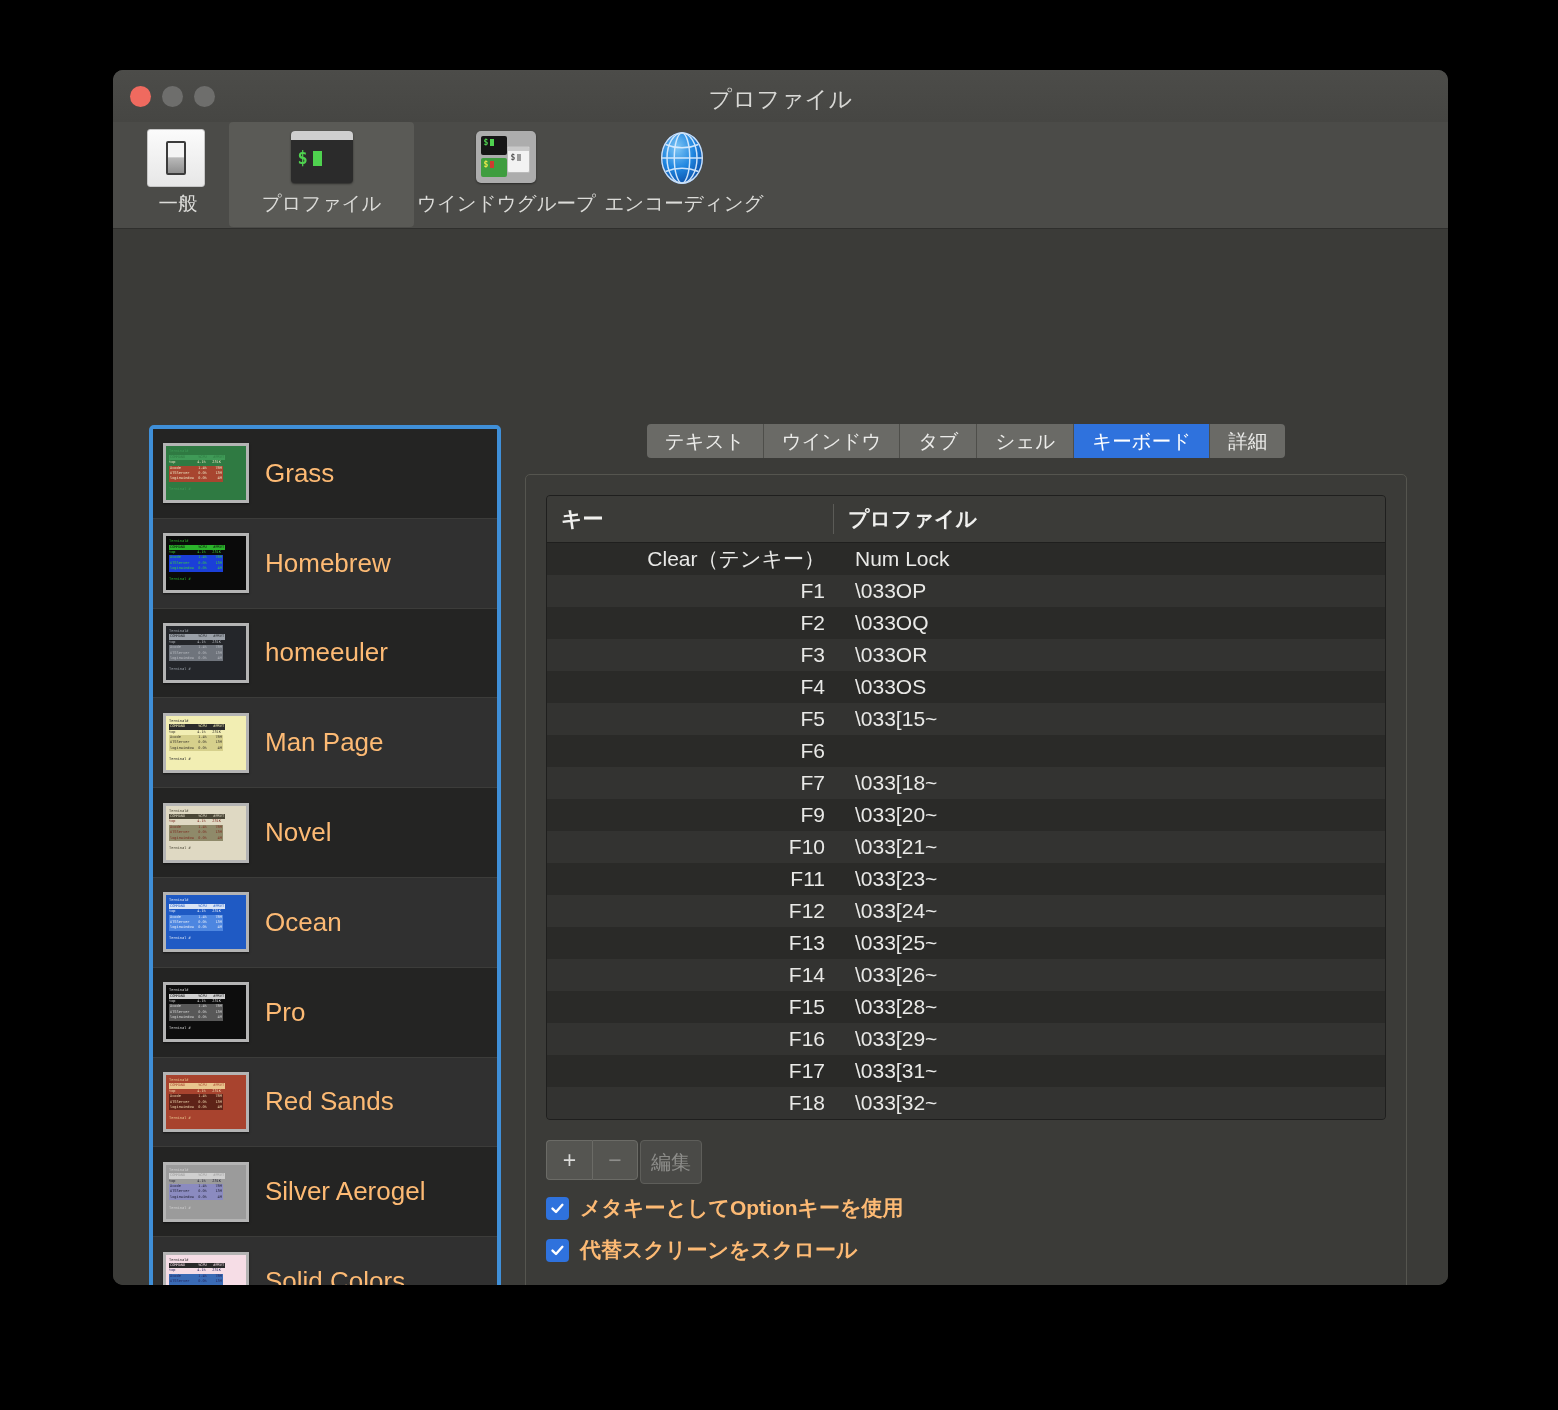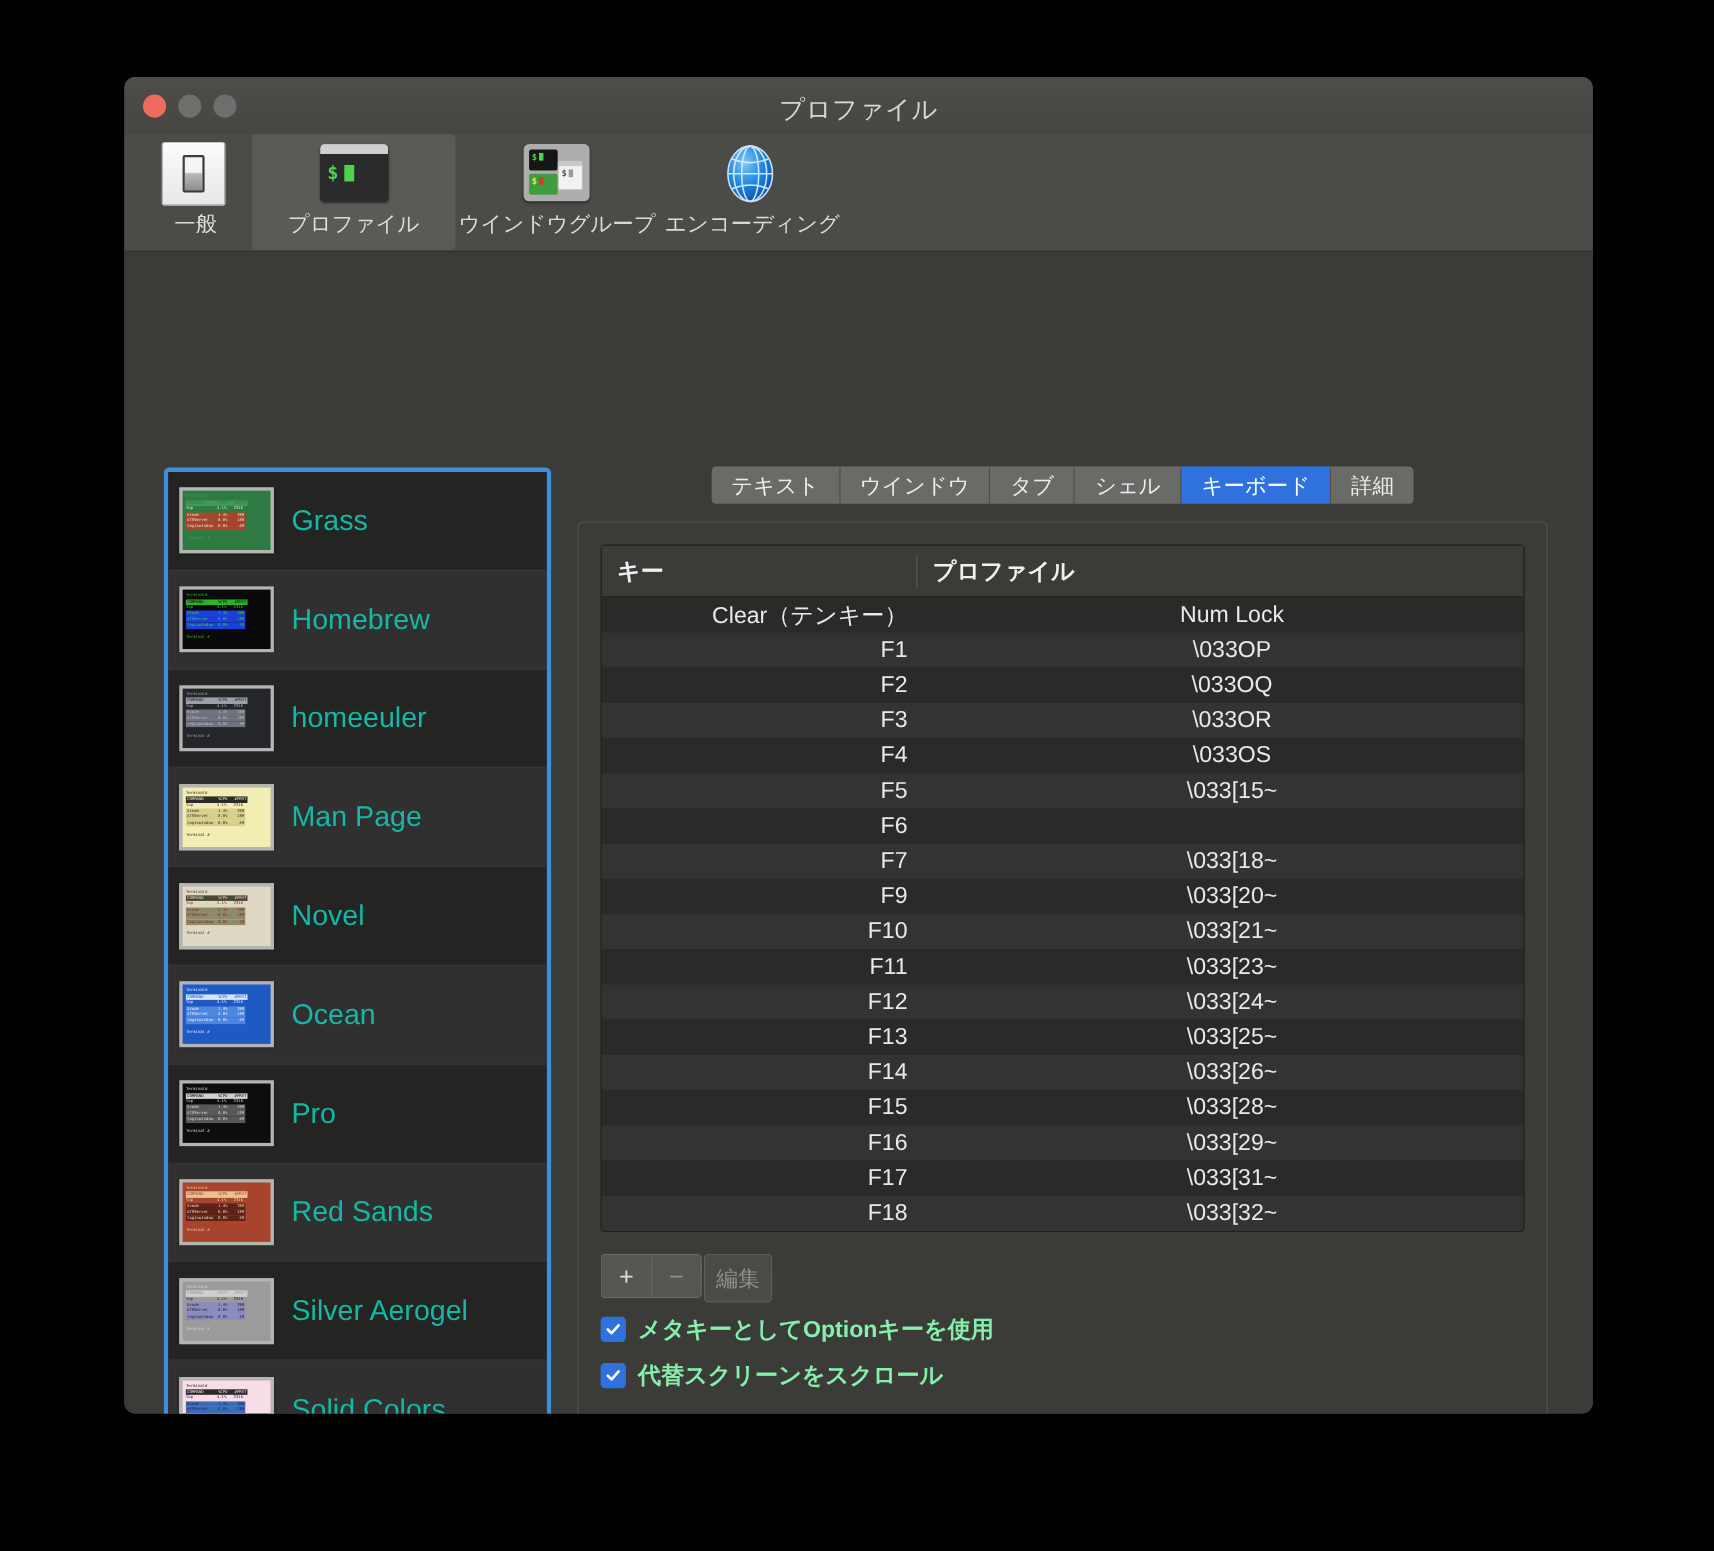--- a/index.html
+++ b/index.html
@@ -159,21 +159,21 @@
     position:absolute; inset:0;
     font: 3.6px/5.4px "DejaVu Sans Mono", monospace;
     padding: 3px 2px 0 3px;
     white-space: pre;
     letter-spacing: 0px;
   }
   .thumb .hl { display:inline-block; padding:0 1px; }
   .pname {
     margin-left: 16px;
     font-size: 26px;
-    color: #14b8a6;
+    color: #fdba74;
     white-space: nowrap;
   }
 
   
   .rightcol {
     position: absolute; left: 412px; top: 195px;
     width: 882px; height: 945px;
   }
   .segbar {
     display: flex;
@@ -223,21 +223,21 @@
     font-size: 21px; color: #f0f0ee; font-weight: bold;
     padding-left: 14px;
     box-sizing: border-box;
   }
   .th.key { width: 286px; }
   .th.action { flex: 1; border-left: 1px solid #5b5b57; height: 30px; display:flex; align-items:center; }
   .tbody { }
   .tr { display: flex; height: 32px; align-items: center; }
   .tr:nth-child(odd)  { background: #2a2a28; }
   .tr:nth-child(even) { background: #333331; }
-  .td { font-size: 21px; color: #e9e9e7; box-sizing: border-box; text-align: center; }
+  .td { font-size: 21px; color: #e9e9e7; box-sizing: border-box; }
   .td.key { width: 286px; text-align: right; padding-right: 8px; }
   .td.action { flex: 1; padding-left: 22px; }
 
   
   .editrow { display: flex; margin-top: 20px; height: 40px; align-items: flex-start; }
   .ebtn {
     background: #555551; border: 1px solid #6b6b66;
     display: flex; align-items: center; justify-content: center;
     color: #dcdcda; font-size: 23px; cursor: default; box-sizing: border-box;
   }
@@ -251,21 +251,21 @@
 
   
   .cbrow { display: flex; align-items: center; margin-top: 14px; }
   .cbox {
     width: 23px; height: 23px; border-radius: 4px;
     background: #2f72dd;
     display: flex; align-items: center; justify-content: center;
     flex: 0 0 auto;
   }
   .cbox svg { display: block; }
-  .cblabel { margin-left: 11px; font-size: 21px; color: #86efac; font-weight: bold; }
+  .cblabel { margin-left: 11px; font-size: 21px; color: #fdba74; font-weight: bold; }
 </style>
 </head>
 <body>
 
 <div id="root">
   <div class="window">
 
     <div class="titlebar">
       <div class="lights">
         <div class="light close"></div>

